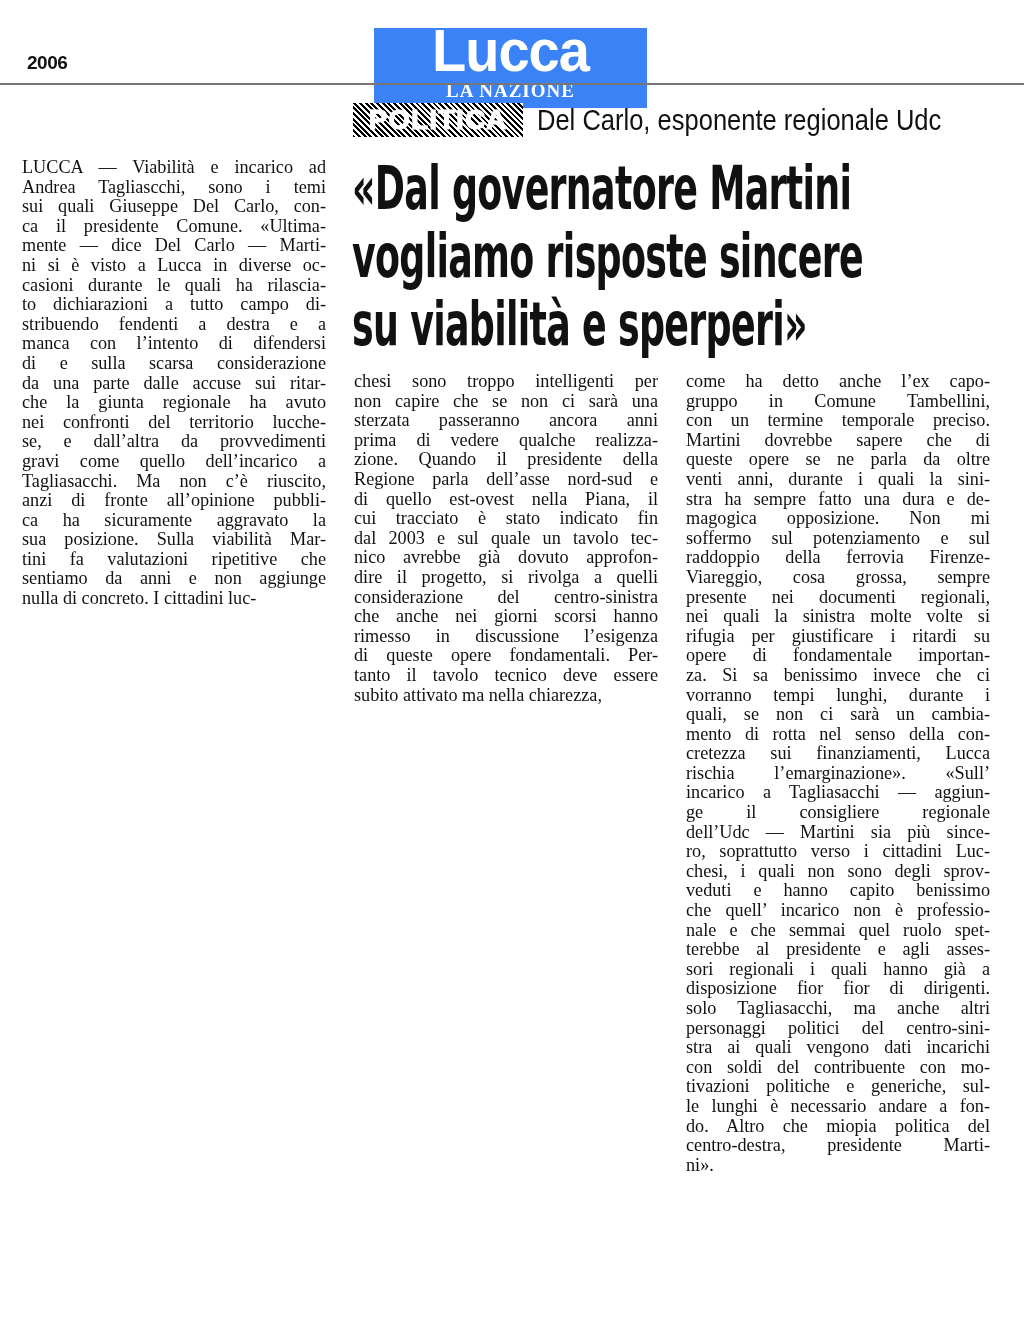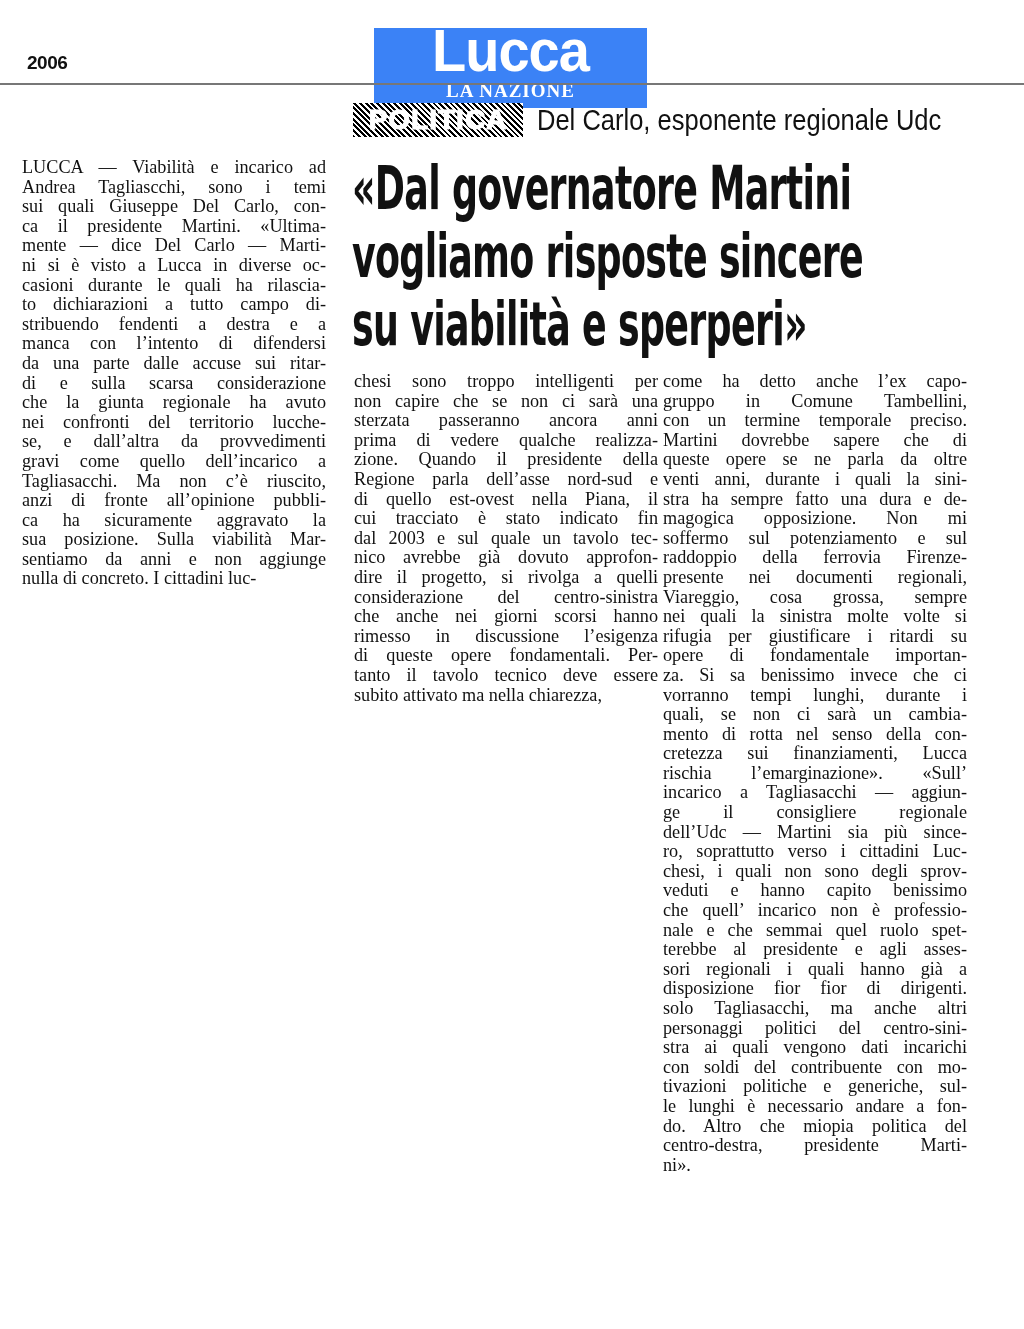--- a/index.html
+++ b/index.html
@@ -15,21 +15,21 @@
   .tag span { position:absolute; inset:0; display:flex; align-items:center; justify-content:center;
               font-family:"Liberation Sans", sans-serif; font-weight:bold; font-size:28px; letter-spacing:1px;
               color:#fff; -webkit-text-stroke:1px #fff; text-shadow:0 0 1px #fff; }
   .subtitle { margin-left:14px; font-family:"Liberation Sans", sans-serif; font-size:29px; color:#111; transform:scaleX(0.88); transform-origin:left center; white-space:nowrap; }
   .headline { position:absolute; left:352px; top:148px; width:660px; font-family:"DejaVu Sans", sans-serif; font-weight:bold;
               font-size:52px; line-height:68px; letter-spacing:-1px; }
   .headline div { transform:scaleX(0.70) scaleY(1.18); transform-origin:left top; white-space:nowrap; }
   .col { position:absolute; font-family:"Liberation Serif", serif; font-size:18.2px; line-height:19.6px; text-align:justify; hyphens:none; }
   .c1 { left:22px; top:158px; width:304px; }
   .c2 { left:354px; top:372px; width:304px; }
-  .c3 { left:663px; top:372px; width:304px; }
+  .c3 { left:686px; top:372px; width:304px; }
   .col .ln { display:block; text-align:justify; text-align-last:justify; white-space:nowrap; }
   .col .ln.last { text-align-last:left; }
 </style>
 </head>
 <body>
 
 <div class="date">2006</div>
 
 <div class="logo">
   <span class="city">Lucca</span>
@@ -48,37 +48,38 @@
 <div class="headline">
   <div>«Dal governatore Martini</div>
   <div>vogliamo risposte sincere</div>
   <div>su viabilità e sperperi»</div>
 </div>
 
 <div class="col c1">
     <span class="ln">LUCCA — Viabilità e incarico ad</span>
     <span class="ln">Andrea Tagliascchi, sono i temi</span>
     <span class="ln">sui quali Giuseppe Del Carlo, con-</span>
-    <span class="ln">ca il presidente Martini. «Ultima-</span>
+    <span class="ln">ca il presidente Comune. «Ultima-</span>
     <span class="ln">mente — dice Del Carlo — Marti-</span>
     <span class="ln">ni si è visto a Lucca in diverse oc-</span>
     <span class="ln">casioni durante le quali ha rilascia-</span>
     <span class="ln">to dichiarazioni a tutto campo di-</span>
     <span class="ln">stribuendo fendenti a destra e a</span>
     <span class="ln">manca con l’intento di difendersi</span>
+    <span class="ln">di e sulla scarsa considerazione</span>
     <span class="ln">da una parte dalle accuse sui ritar-</span>
-    <span class="ln">di e sulla scarsa considerazione</span>
     <span class="ln">che la giunta regionale ha avuto</span>
     <span class="ln">nei confronti del territorio lucche-</span>
     <span class="ln">se, e dall’altra da provvedimenti</span>
     <span class="ln">gravi come quello dell’incarico a</span>
     <span class="ln">Tagliasacchi. Ma non c’è riuscito,</span>
     <span class="ln">anzi di fronte all’opinione pubbli-</span>
     <span class="ln">ca ha sicuramente aggravato la</span>
     <span class="ln">sua posizione. Sulla viabilità Mar-</span>
+    <span class="ln">tini fa valutazioni ripetitive che</span>
     <span class="ln">sentiamo da anni e non aggiunge</span>
     <span class="ln last">nulla di concreto. I cittadini luc-</span>
   </div>
 <div class="col c2">
     <span class="ln">chesi sono troppo intelligenti per</span>
     <span class="ln">non capire che se non ci sarà una</span>
     <span class="ln">sterzata passeranno ancora anni</span>
     <span class="ln">prima di vedere qualche realizza-</span>
     <span class="ln">zione. Quando il presidente della</span>
     <span class="ln">Regione parla dell’asse nord-sud e</span>
@@ -98,22 +99,22 @@
     <span class="ln">come ha detto anche l’ex capo-</span>
     <span class="ln">gruppo in Comune Tambellini,</span>
     <span class="ln">con un termine temporale preciso.</span>
     <span class="ln">Martini dovrebbe sapere che di</span>
     <span class="ln">queste opere se ne parla da oltre</span>
     <span class="ln">venti anni, durante i quali la sini-</span>
     <span class="ln">stra ha sempre fatto una dura e de-</span>
     <span class="ln">magogica opposizione. Non mi</span>
     <span class="ln">soffermo sul potenziamento e sul</span>
     <span class="ln">raddoppio della ferrovia Firenze-</span>
+    <span class="ln">Viareggio, cosa grossa, sempre</span>
     <span class="ln">presente nei documenti regionali,</span>
-    <span class="ln">Viareggio, cosa grossa, sempre</span>
     <span class="ln">nei quali la sinistra molte volte si</span>
     <span class="ln">rifugia per giustificare i ritardi su</span>
     <span class="ln">opere di fondamentale importan-</span>
     <span class="ln">za. Si sa benissimo invece che ci</span>
     <span class="ln">vorranno tempi lunghi, durante i</span>
     <span class="ln">quali, se non ci sarà un cambia-</span>
     <span class="ln">mento di rotta nel senso della con-</span>
     <span class="ln">cretezza sui finanziamenti, Lucca</span>
     <span class="ln">rischia l’emarginazione». «Sull’</span>
     <span class="ln">incarico a Tagliasacchi — aggiun-</span>

